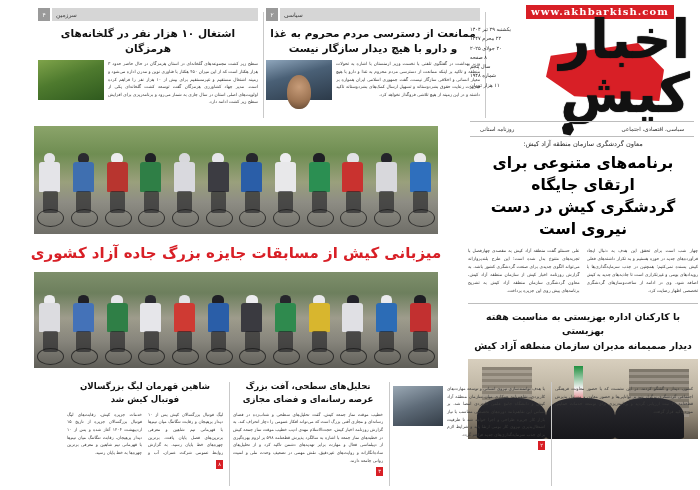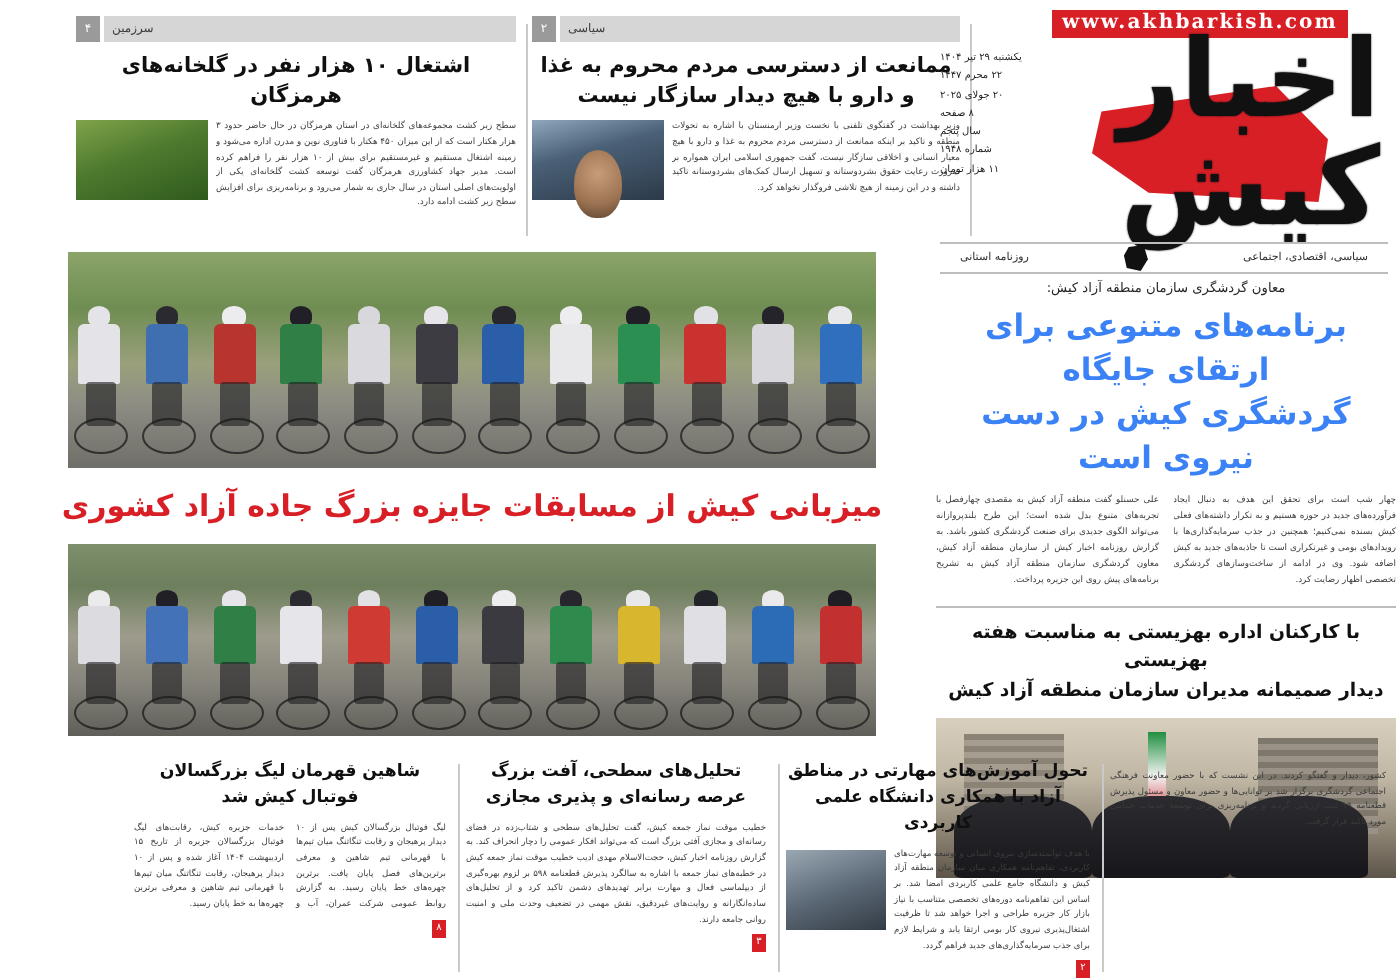--- a/index.html
+++ b/index.html
@@ -117,21 +117,21 @@
   }
   .caption-bar .ctext {
     font-size:15px; font-weight:bold; color:#d81f26; white-space:nowrap;
     letter-spacing:-.3px;
   }
 
   
   .rightcol { position:absolute; top:140px; right:2px; width:230px; }
   .kicker { font-size:6.6px; color:#262626; text-align:center; margin-bottom:4px; }
   .lead-head {
-    font-size:15.5px; font-weight:bold; color:#3b82f6; line-height:1.42;
+    font-size:15.5px; font-weight:bold; color:#000000; line-height:1.42;
     text-align:center; letter-spacing:-.4px;
   }
   .lead-body {
     display:flex; flex-direction:row-reverse; gap:7px; margin-top:7px;
   }
   .lead-body .col {
     flex:1; font-size:4.4px; line-height:1.8; color:#3a3a3a; text-align:justify;
     max-height:86px; overflow:hidden;
   }
   .hrule { height:1px; background:#bdbdbd; margin:8px 0 6px; }
@@ -441,27 +441,26 @@
     <div class="vline bdiv" style="right:310px;"></div>
     <div class="vline bdiv" style="right:148px;"></div>
 
     <div class="bcol b1">
       <div class="bhead">شاهین قهرمان لیگ بزرگسالان فوتبال کیش شد</div>
       <div class="bbody two">لیگ فوتبال بزرگسالان کیش پس از ۱۰ دیدار پرهیجان و رقابت تنگاتنگ میان تیم‌ها با قهرمانی تیم شاهین و معرفی برترین‌های فصل پایان یافت. برترین چهره‌های خط پایان رسید. به گزارش روابط عمومی شرکت عمران، آب و خدمات جزیره کیش، رقابت‌های لیگ فوتبال بزرگسالان جزیره از تاریخ ۱۵ اردیبهشت ۱۴۰۴ آغاز شده و پس از ۱۰ دیدار پرهیجان، رقابت تنگاتنگ میان تیم‌ها با قهرمانی تیم شاهین و معرفی برترین چهره‌ها به خط پایان رسید.</div>
       <div class="marker">۸</div>
     </div>
 
     <div class="bcol b2">
-      <div class="bhead">تحلیل‌های سطحی، آفت بزرگ عرصه رسانه‌ای و پذیری مجازی</div>
+      <div class="bhead">تحلیل‌های سطحی، آفت بزرگ عرصه رسانه‌ای و فضای مجازی</div>
       <div class="bbody">خطیب موقت نماز جمعه کیش، گفت تحلیل‌های سطحی و شتاب‌زده در فضای رسانه‌ای و مجازی آفتی بزرگ است که می‌تواند افکار عمومی را دچار انحراف کند. به گزارش روزنامه اخبار کیش، حجت‌الاسلام مهدی ادیب خطیب موقت نماز جمعه کیش در خطبه‌های نماز جمعه با اشاره به سالگرد پذیرش قطعنامه ۵۹۸ بر لزوم بهره‌گیری از دیپلماسی فعال و مهارت برابر تهدیدهای دشمن تاکید کرد و از تحلیل‌های ساده‌انگارانه و روایت‌های غیردقیق، نقش مهمی در تضعیف وحدت ملی و امنیت روانی جامعه دارند.</div>
       <div class="marker">۳</div>
     </div>
 
     <div class="bcol b3">
-      <div class="bhead">تحول آموزش‌های مهارتی در مناطق آزاد با همکاری دانشگاه علمی کاربردی</div>
       <div class="bbody">
         <div class="bphoto"></div>
         <span>با هدف توانمندسازی نیروی انسانی و توسعه مهارت‌های کاربردی، تفاهم‌نامه همکاری میان سازمان منطقه آزاد کیش و دانشگاه جامع علمی کاربردی امضا شد. بر اساس این تفاهم‌نامه دوره‌های تخصصی متناسب با نیاز بازار کار جزیره طراحی و اجرا خواهد شد تا ظرفیت اشتغال‌پذیری نیروی کار بومی ارتقا یابد و شرایط لازم برای جذب سرمایه‌گذاری‌های جدید فراهم گردد.</span>
       </div>
       <div class="marker">۲</div>
     </div>
 
     <div class="bcol b4">
       <div class="bbody" style="max-height:100px;">کشور، دیدار و گفتگو کردند. در این نشست که با حضور معاونت فرهنگی اجتماعی گردشگری برگزار شد بر توانایی‌ها و حضور معاون و مسئول پذیرش قطعنامه ۱۹ ثبت ارزیابی گردید و برنامه‌ریزی برای توسعه خدمات حمایتی مورد تاکید قرار گرفت.</div>
     </div>

